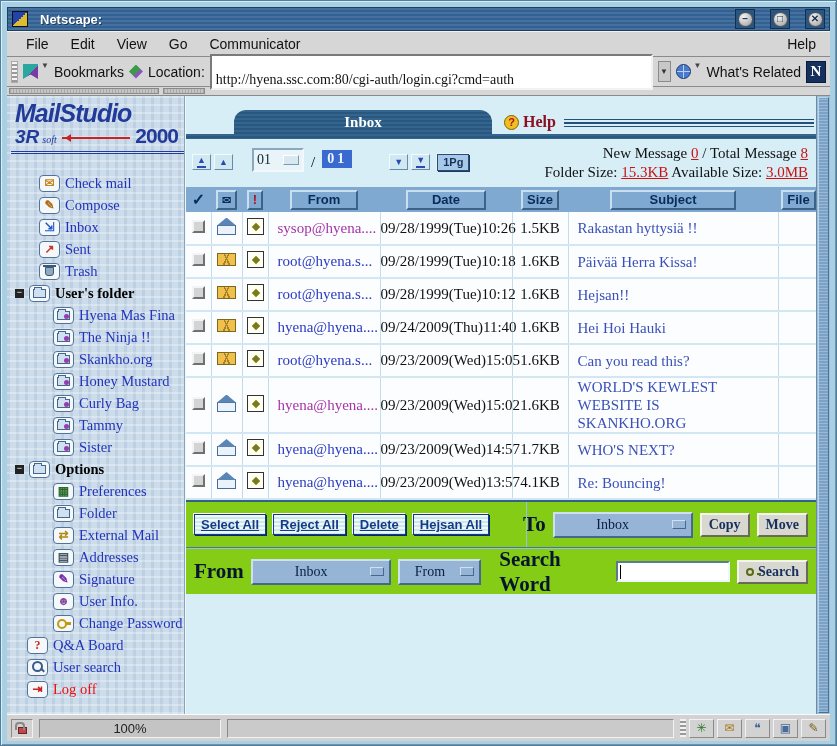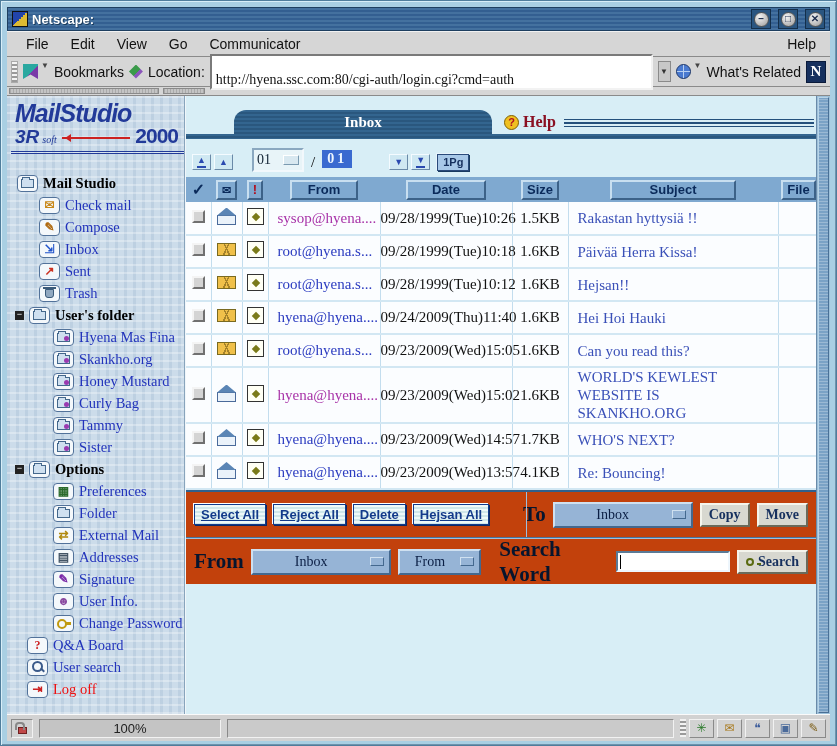--- a/index.html
+++ b/index.html
@@ -2,21 +2,21 @@
 <html><head>
 <meta charset="utf-8">
 <style>
   html,body{margin:0;padding:0;background:#7a9ab0;}
   *{box-sizing:border-box;}
   .window{position:relative;width:837px;height:746px;background:#a9cfe3;border:1px solid #4f7d9c;
     box-shadow:inset 1px 1px 0 #d8eef8, inset -1px -1px 0 #6f93ac;padding:6px;
     font-family:"Liberation Sans",sans-serif;}
   
   .titlebar{height:24px;background:repeating-linear-gradient(180deg,#44719f 0 2px,#335f91 2px 4px);
-    border:1px solid #1e3f60;display:flex;align-items:center;padding:4px 4px;gap:4px;}
+    border:1px solid #1e3f60;display:flex;align-items:center;padding:4px 4px;gap:12px;}
   .app-icon{width:16px;height:16px;background:linear-gradient(135deg,#2244aa 50%,#ddbb33 50%);
     border:1px solid #111;flex:0 0 auto;}
   .title-text{color:#fff;font-weight:bold;font-size:13px;text-shadow:1px 1px 0 #1a3a5a;flex:1;}
   .winbtn{width:20px;height:20px;background:#2a5580;border:1px solid #142f4a;display:grid;place-items:center;margin-left:3px;}
   .winbtn .ball{width:15px;height:15px;border-radius:50%;background:radial-gradient(circle at 35% 30%,#f4f4f4,#9a9a9a);
     border:1px solid #555;display:grid;place-items:center;font-size:10px;font-weight:bold;color:#1a2a4a;line-height:1;}
   
   .menubar{height:26px;background:#d6d6d6;border-top:1px solid #f2f2f2;border-bottom:1px solid #8a8a8a;
     display:flex;align-items:center;padding:0 8px;font-size:14px;color:#111;}
   .menu-item{padding:0 11px;}
@@ -134,21 +134,21 @@
   .env.open::before{content:"";position:absolute;left:-1px;top:-8px;width:19px;height:8px;background:#5a85b5;
     clip-path:polygon(0 100%,50% 0,100% 100%);}
   .pri{display:inline-block;width:17px;height:17px;background:#fffff4;border:1px solid #333;position:relative;}
   .pri .dia{position:absolute;left:5px;top:5px;width:6px;height:6px;background:#7a7a18;transform:rotate(45deg);}
   .from-link{color:#2b3bc0;}
   .from-link.visited{color:#a833a8;}
   .c-from,.c-subj{text-align:left !important;padding-left:9px !important;}
   .subj-link{color:#3a50b8;display:inline-block;max-width:176px;line-height:18px;}
   .c-date{color:#111;} .c-size{color:#111;}
   
-  .actions{background:#c2410c;border-top:2px solid #31608c;}
+  .actions{background:#84cc16;border-top:2px solid #31608c;}
   .act-row{height:45px;display:flex;align-items:center;padding:0 8px;gap:7px;position:relative;}
   .act-div{height:2px;background:#48749e;border-bottom:1px solid #9cc0e0;}
   .vline{position:absolute;left:340px;top:0;bottom:0;width:1px;background:#48749e;border-right:1px solid #9cc0e0;}
   .abtn{background:repeating-linear-gradient(180deg,#eef9f9 0 2px,#cfe7ea 2px 4px);
     border:1px solid #123a8a;box-shadow:1px 1px 0 #0a2a66,-1px -1px 0 #ffffff;
     color:#123a8a;font-weight:bold;font-size:13px;text-decoration:underline;padding:2px 6px;}
   .plabel{font-family:"Liberation Serif",serif;font-weight:bold;font-size:21px;color:#06152e;}
   .to-label{margin-left:auto;}
   .mselect{background:#96b4d6;border:2px solid;border-color:#cfe0f0 #44688e #44688e #cfe0f0;
     height:26px;display:flex;align-items:center;padding:0 5px;gap:6px;}
@@ -236,27 +236,20 @@
       <div class="logo">
         <div class="logo-1">MailStudio</div>
         <div class="logo-2">
           <span class="logo-3r">3R</span>
           <span class="logo-soft">soft</span>
           <span class="logo-arrow"></span>
           <span class="logo-year">2000</span>
         </div>
       </div>
       <div class="tree">
-  <div class="tree-row d-root k-header">
-
-    <span class="ibox">
-              <span class="g ic-folder"></span>
-            </span>
-    <span class="tlabel">Mail Studio</span>
-  </div>
 
   <div class="tree-row d-child k-link">
 
     <span class="ibox">
               <span class="g" style="color: rgb(200, 136, 26); font-weight: bold;">✉</span>
             </span>
     <span class="tlabel">Check mail</span>
   </div>
 
   <div class="tree-row d-child k-link">
@@ -300,20 +293,27 @@
   </div>
 
   <div class="tree-row d-sub k-link">
 
     <span class="ibox">
               <span class="g ic-folder ic-user"></span>
             </span>
     <span class="tlabel">Hyena Mas Fina</span>
   </div>
 
+  <div class="tree-row d-sub k-link">
+
+    <span class="ibox">
+              <span class="g ic-folder ic-user"></span>
+            </span>
+    <span class="tlabel">The Ninja !!</span>
+  </div>
 
   <div class="tree-row d-sub k-link">
 
     <span class="ibox">
               <span class="g ic-folder ic-user"></span>
             </span>
     <span class="tlabel">Skankho.org</span>
   </div>
 
   <div class="tree-row d-sub k-link">
@@ -459,20 +459,34 @@
             <span class="spin-val">01</span>
             <span class="spin-btn"></span>
           </span>
           <span class="slash">/</span>
           <span class="pg-total">01</span>
           <span class="pg-btn pg-down">▼</span>
           <span class="pg-btn">
               <span>▼<span class="bar"></span></span>
             </span>
           <span class="onepg">1Pg</span>
+        </div>
+        <div class="pg-stats">
+          <div>
+            <span>New Message</span>
+            <span class="rlink">0</span>
+            <span>/ Total Message</span>
+            <span class="rlink">8</span>
+          </div>
+          <div>
+            <span>Folder Size:</span>
+            <span class="rlink">15.3KB</span>
+            <span>Available Size:</span>
+            <span class="rlink">3.0MB</span>
+          </div>
         </div>
       </div>
 
       <table class="mail">
         <colgroup>
           <col style="width:25px">
             <col style="width:31px">
             <col style="width:26px">
             <col style="width:112px">
           <col style="width:132px">

